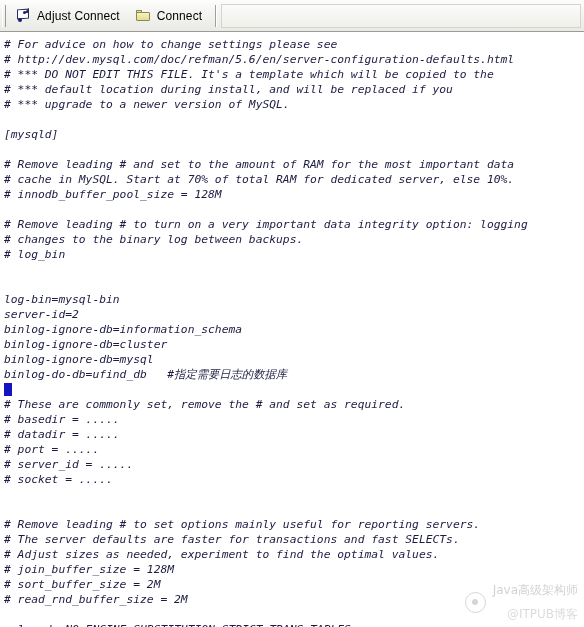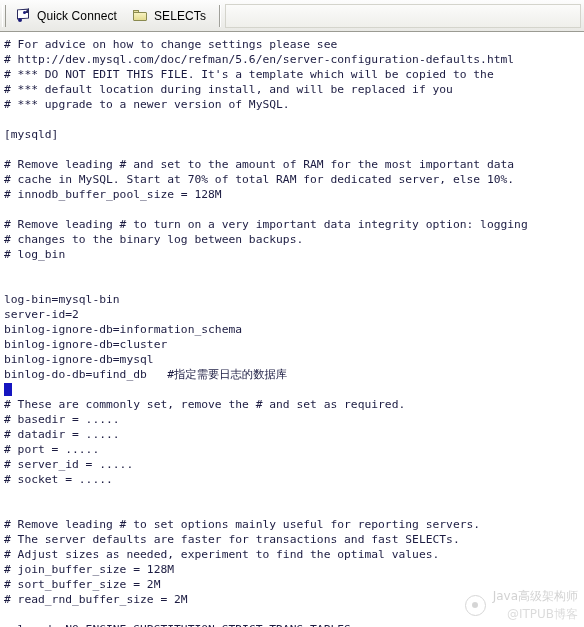--- a/index.html
+++ b/index.html
@@ -134,21 +134,21 @@
     position: absolute;
     top: 4px;
     left: 4px;
     font-family: "DejaVu Sans Mono", "Liberation Mono", monospace;
     font-size: 11.3px;
     line-height: 15px;
     color: #1c1c42;
     white-space: pre;
     letter-spacing: 0px;
   }
-  .ln { height: 15px; }
+  .ln { height: 15px; font-style: italic; }
   .cn { font-family: "DejaVu Sans", sans-serif; }
 
   
   #caret {
     position: absolute;
     left: 4px;
     top: 349px;
     width: 8px;
     height: 13px;
     background: #1515c0;
@@ -189,45 +189,45 @@
     font-size: 12px;
     color: #6b6b6b;
     white-space: nowrap;
   }
   #wm-line2 {
     font-family: "DejaVu Sans", sans-serif;
     font-size: 12px;
     color: #8a8a8a;
     text-align: right;
     white-space: nowrap;
-    margin-top: 6px;
+    margin-top: 12px;
   }
 </style>
 </head>
 <body>
 
 <div id="toolbar">
   <div class="grip"></div>
 
   <div class="tb-btn">
     <span class="ico ico-connect">
       <span class="scr"></span>
         <span class="arw"></span>
       <span class="d1"></span>
         <span class="d2"></span>
     </span>
-    <span class="tb-label">Quick Connect</span>
+    <span class="tb-label">Adjust Connect</span>
   </div>
 
   <div class="tb-btn">
     <span class="ico ico-folder">
       <span class="tab"></span>
         <span class="body"></span>
     </span>
-    <span class="tb-label">SELECTs</span>
+    <span class="tb-label">Connect</span>
   </div>
 
   <div class="tb-sep"></div>
   <div class="tb-rest"></div>
 </div>
 
 <div id="terminal">
   <div id="console"><div class="ln"># For advice on how to change settings please see</div><div class="ln"># http://dev.mysql.com/doc/refman/5.6/en/server-configuration-defaults.html</div><div class="ln"># *** DO NOT EDIT THIS FILE. It's a template which will be copied to the</div><div class="ln"># *** default location during install, and will be replaced if you</div><div class="ln"># *** upgrade to a newer version of MySQL.</div><div class="ln">&nbsp;</div><div class="ln">[mysqld]</div><div class="ln">&nbsp;</div><div class="ln"># Remove leading # and set to the amount of RAM for the most important data</div><div class="ln"># cache in MySQL. Start at 70% of total RAM for dedicated server, else 10%.</div><div class="ln"># innodb_buffer_pool_size = 128M</div><div class="ln">&nbsp;</div><div class="ln"># Remove leading # to turn on a very important data integrity option: logging</div><div class="ln"># changes to the binary log between backups.</div><div class="ln"># log_bin</div><div class="ln">&nbsp;</div><div class="ln">&nbsp;</div><div class="ln">log-bin=mysql-bin</div><div class="ln">server-id=2</div><div class="ln">binlog-ignore-db=information_schema</div><div class="ln">binlog-ignore-db=cluster</div><div class="ln">binlog-ignore-db=mysql</div><div class="ln">binlog-do-db=ufind_db   #<span class="cn">指定需要日志的数据库</span></div><div class="ln">&nbsp;</div><div class="ln"># These are commonly set, remove the # and set as required.</div><div class="ln"># basedir = .....</div><div class="ln"># datadir = .....</div><div class="ln"># port = .....</div><div class="ln"># server_id = .....</div><div class="ln"># socket = .....</div><div class="ln">&nbsp;</div><div class="ln">&nbsp;</div><div class="ln"># Remove leading # to set options mainly useful for reporting servers.</div><div class="ln"># The server defaults are faster for transactions and fast SELECTs.</div><div class="ln"># Adjust sizes as needed, experiment to find the optimal values.</div><div class="ln"># join_buffer_size = 128M</div><div class="ln"># sort_buffer_size = 2M</div><div class="ln"># read_rnd_buffer_size = 2M</div><div class="ln">&nbsp;</div><div class="ln">sql_mode=NO_ENGINE_SUBSTITUTION,STRICT_TRANS_TABLES</div></div>
   <div id="caret" style="top: 350px; left: 4px; background: rgb(21, 21, 192);"></div>
 </div>

